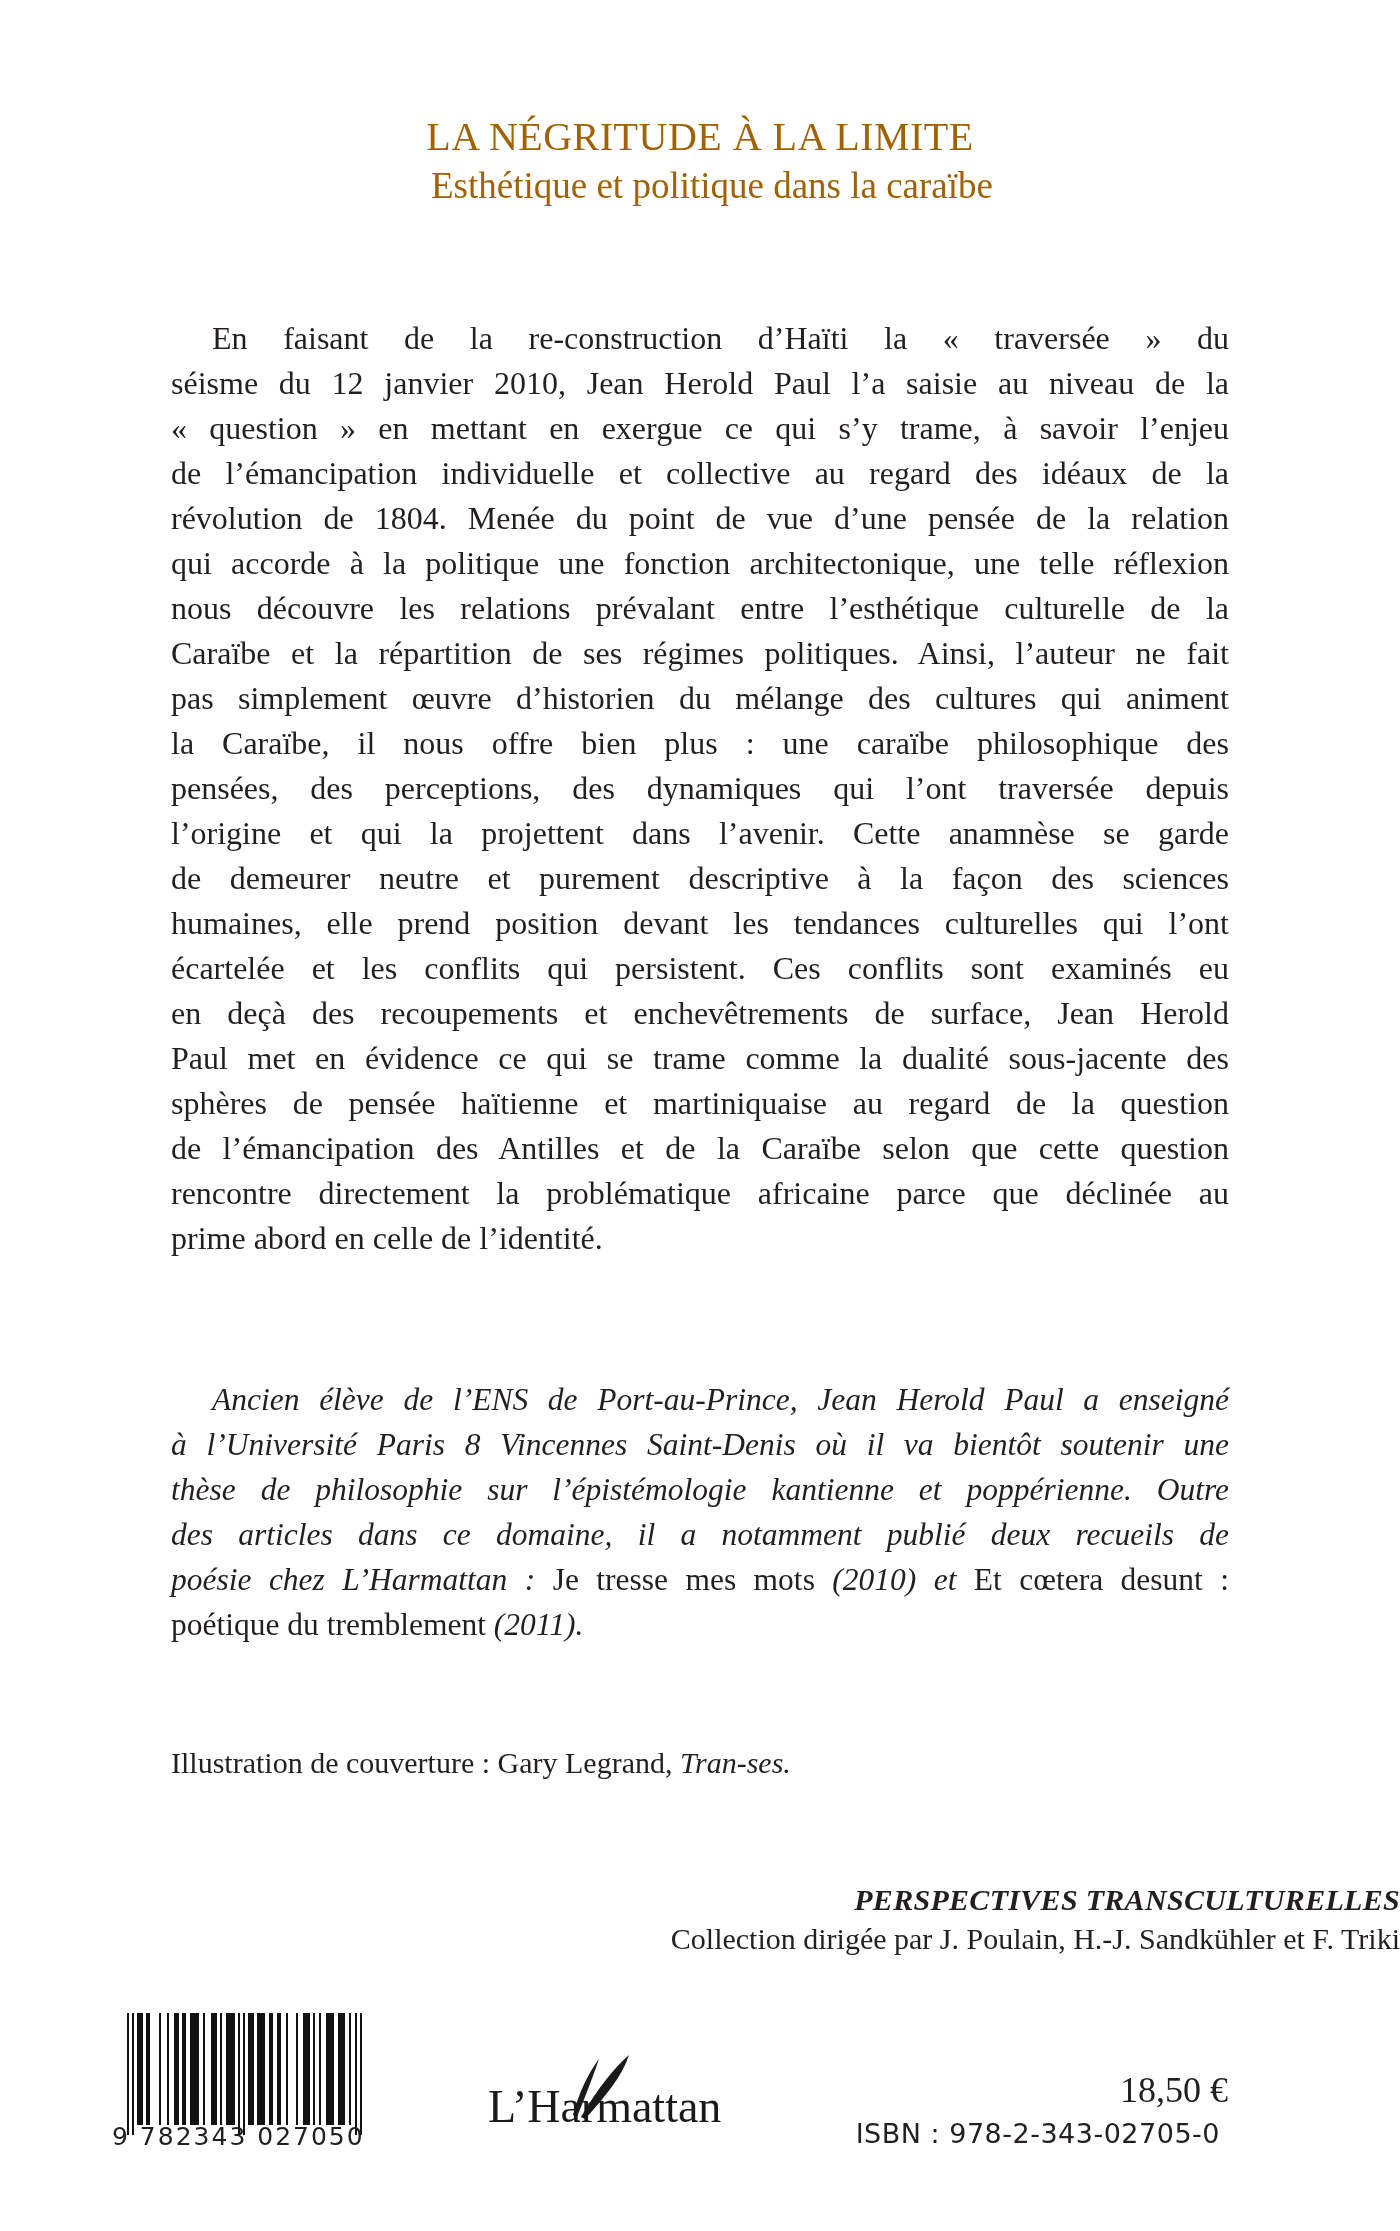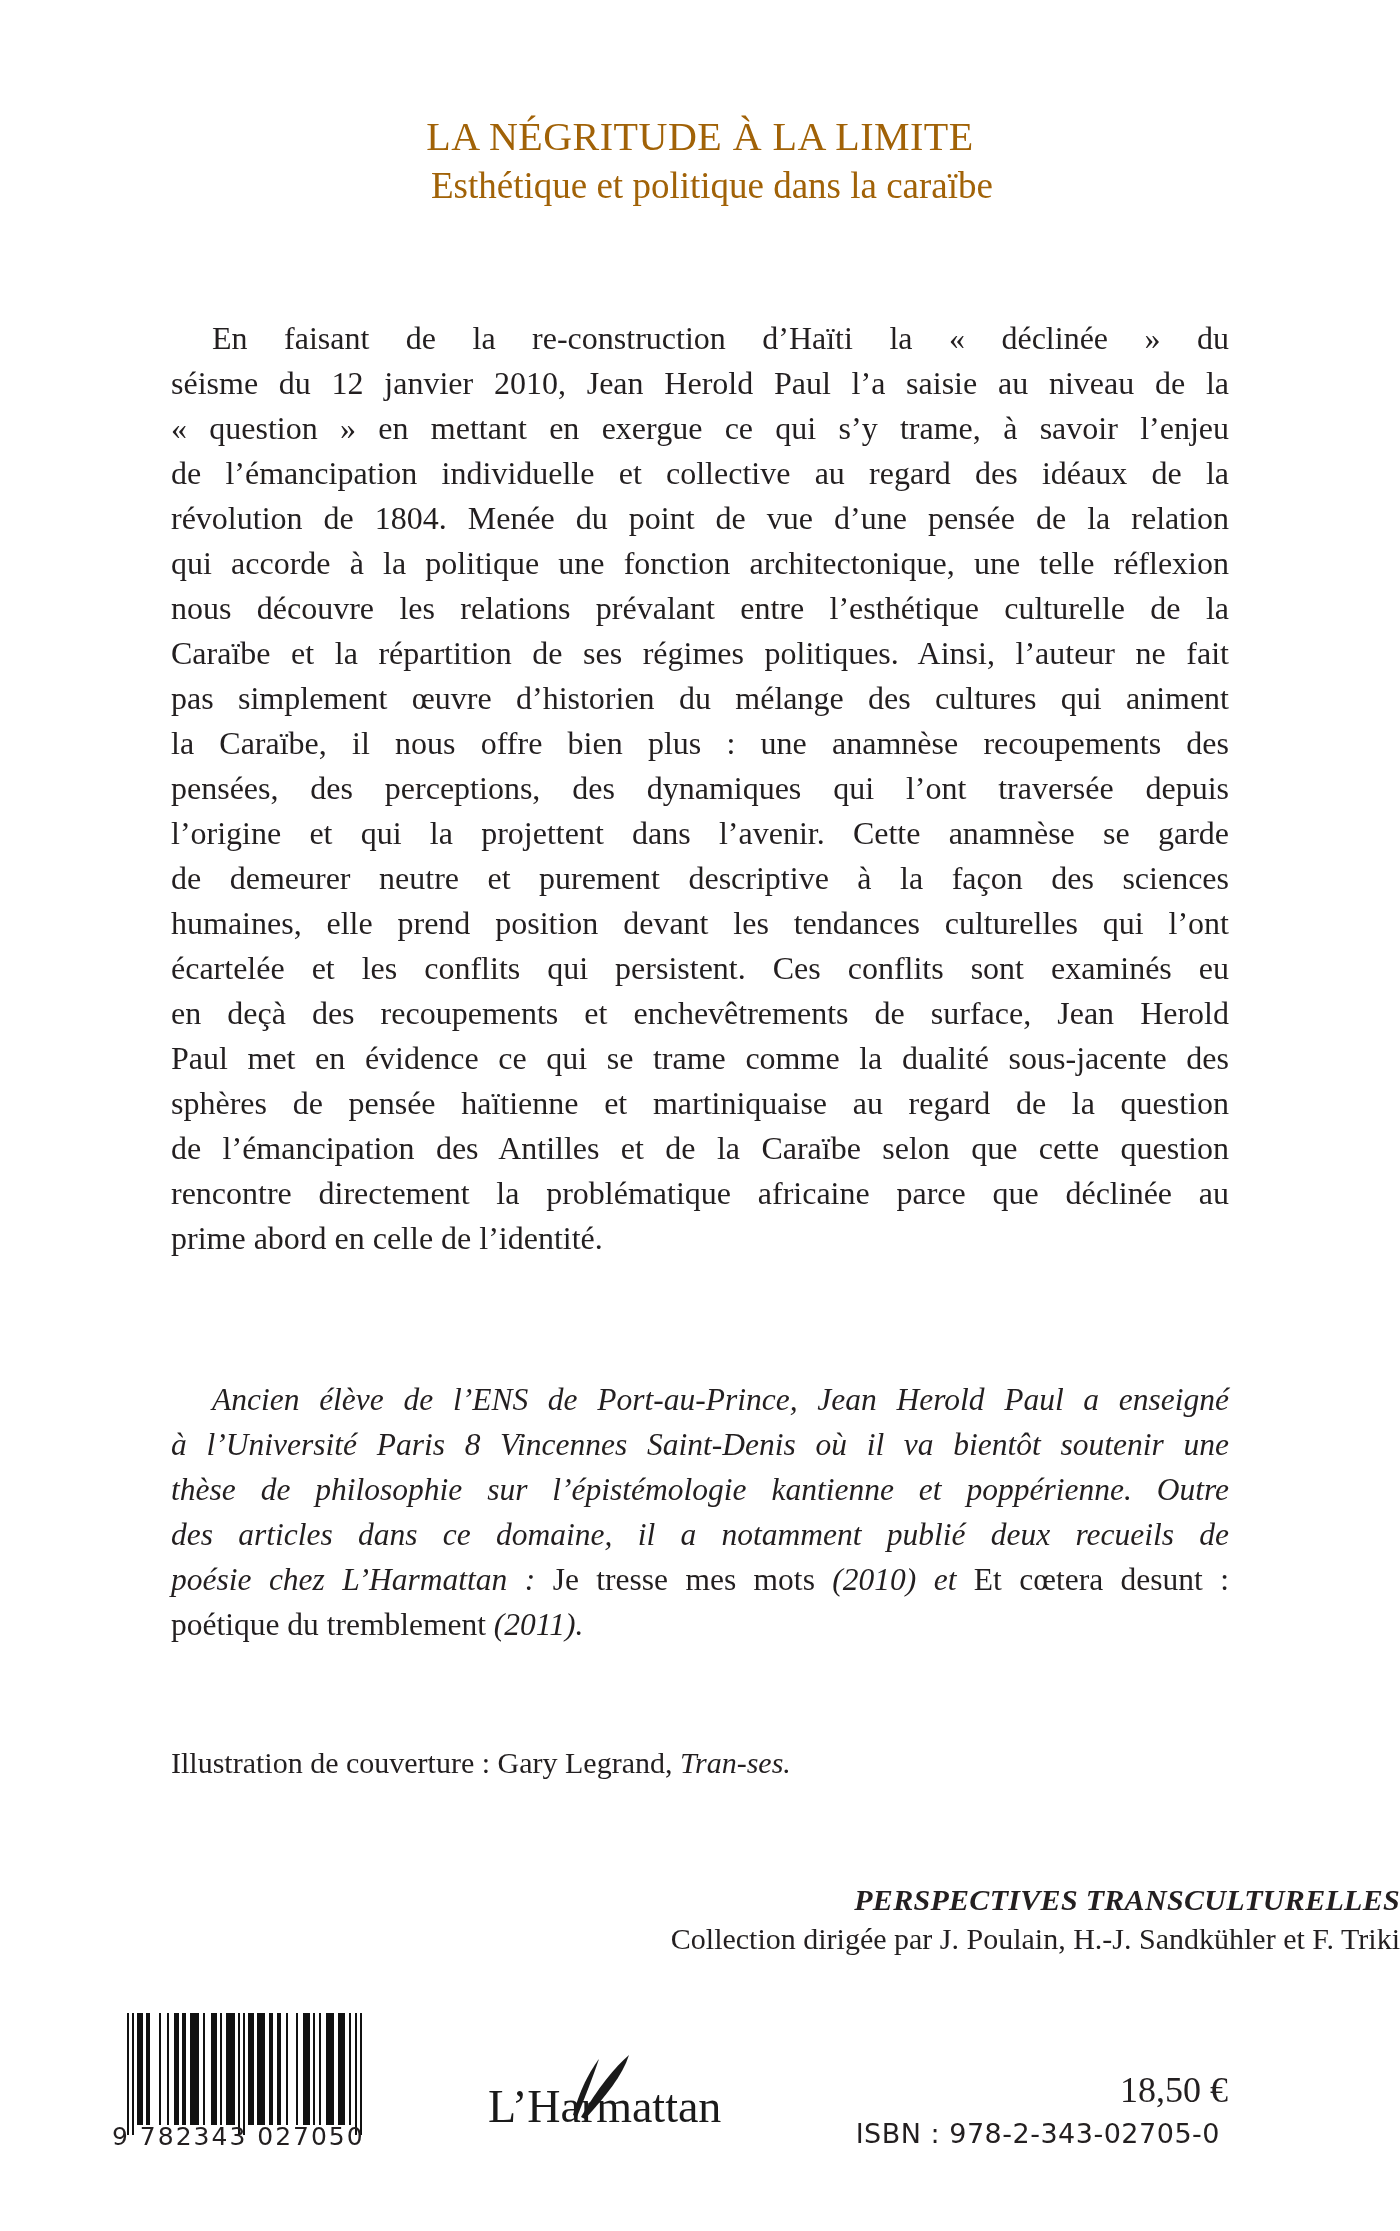--- a/index.html
+++ b/index.html
@@ -37,30 +37,30 @@
   </style>
 </head>
 <body>
 
 <div class="title-block serif">
   <div class="title">LA NÉGRITUDE À LA LIMITE</div>
   <div class="subtitle">Esthétique et politique dans la caraïbe</div>
 </div>
 
 <div class="para summary serif">
-  <span class="line indent">En faisant de la re-construction d’Haïti la « déclinée » du</span>
+  <span class="line indent">En faisant de la re-construction d’Haïti la « traversée » du</span>
   <span class="line">séisme du 12 janvier 2010, Jean Herold Paul l’a saisie au niveau de la</span>
   <span class="line">« question » en mettant en exergue ce qui s’y trame, à savoir l’enjeu</span>
   <span class="line">de l’émancipation individuelle et collective au regard des idéaux de la</span>
   <span class="line">révolution de 1804. Menée du point de vue d’une pensée de la relation</span>
   <span class="line">qui accorde à la politique une fonction architectonique, une telle réflexion</span>
   <span class="line">nous découvre les relations prévalant entre l’esthétique culturelle de la</span>
   <span class="line">Caraïbe et la répartition de ses régimes politiques. Ainsi, l’auteur ne fait</span>
   <span class="line">pas simplement œuvre d’historien du mélange des cultures qui animent</span>
-  <span class="line">la Caraïbe, il nous offre bien plus : une anamnèse recoupements des</span>
+  <span class="line">la Caraïbe, il nous offre bien plus : une caraïbe philosophique des</span>
   <span class="line">pensées, des perceptions, des dynamiques qui l’ont traversée depuis</span>
   <span class="line">l’origine et qui la projettent dans l’avenir. Cette anamnèse se garde</span>
   <span class="line">de demeurer neutre et purement descriptive à la façon des sciences</span>
   <span class="line">humaines, elle prend position devant les tendances culturelles qui l’ont</span>
   <span class="line">écartelée et les conflits qui persistent. Ces conflits sont examinés eu</span>
   <span class="line">en deçà des recoupements et enchevêtrements de surface, Jean Herold</span>
   <span class="line">Paul met en évidence ce qui se trame comme la dualité sous-jacente des</span>
   <span class="line">sphères de pensée haïtienne et martiniquaise au regard de la question</span>
   <span class="line">de l’émancipation des Antilles et de la Caraïbe selon que cette question</span>
   <span class="line">rencontre directement la problématique africaine parce que déclinée au</span>

